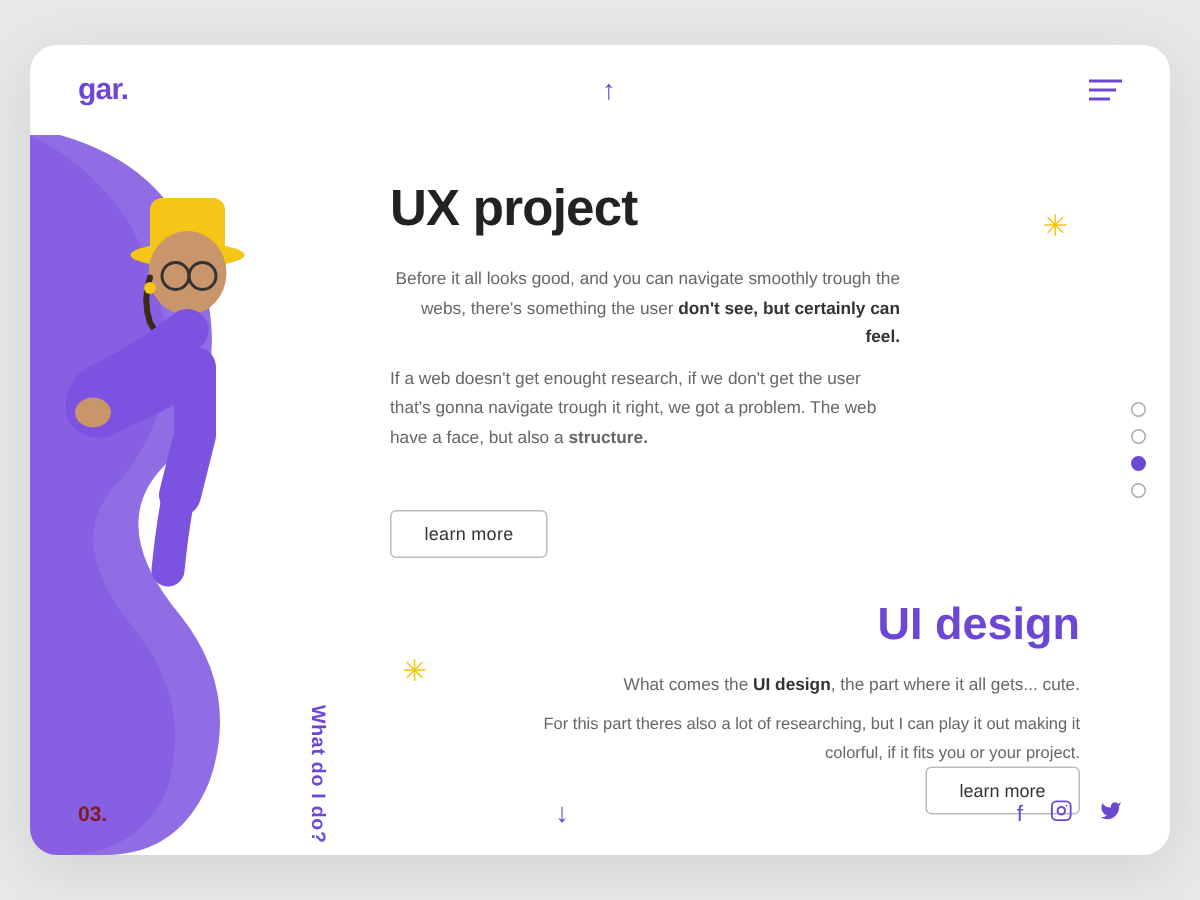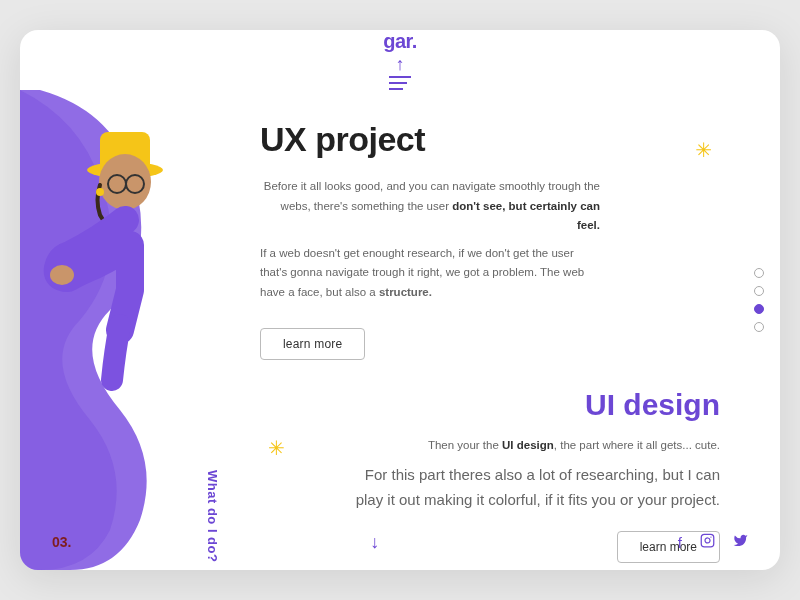--- a/index.html
+++ b/index.html
@@ -23,21 +23,20 @@
     
     .header {
       position: absolute;
       top: 0; left: 0; right: 0;
       height: 60px;
       display: flex;
       align-items: center;
       justify-content: space-between;
       padding: 0 32px;
       z-index: 10;
-      flex-direction: column;
     }
     .logo {
       color: #6c47d4;
       font-size: 20px;
       font-weight: 700;
       letter-spacing: -0.5px;
     }
     .header-arrow {
       color: #6c47d4;
       font-size: 18px;
@@ -121,21 +120,21 @@
       text-align: right;
     }
     .ux-body b {
       font-weight: 700;
       color: #333;
     }
     .ux-body2 {
       font-size: 11.5px;
       color: #666;
       line-height: 1.7;
-      margin-bottom: 26px;
+      margin-bottom: 38px;
     }
     .learn-btn {
       display: inline-block;
       border: 1.5px solid #bbb;
       border-radius: 4px;
       padding: 8px 22px;
       font-size: 12px;
       color: #333;
       background: #fff;
       cursor: pointer;
@@ -158,24 +157,23 @@
       font-size: 11.5px;
       color: #666;
       line-height: 1.7;
       margin-bottom: 6px;
     }
     .ui-body b {
       font-weight: 700;
       color: #333;
     }
     .ui-body2 {
-      font-size: 15px;
+      font-size: 11px;
       color: #666;
       line-height: 1.7;
-      margin-bottom: 18px;
     }
     .learn-btn-right {
       display: inline-block;
       border: 1.5px solid #bbb;
       border-radius: 4px;
       padding: 8px 22px;
       font-size: 12px;
       color: #333;
       background: #fff;
       cursor: pointer;
@@ -324,21 +322,21 @@
       </p>
       <p class="ux-body2">
         <span>If a web doesn't get enought research, if we don't get the user that's gonna navigate trough it right, we got a problem. The web have a face, but also a </span><b>structure.</b>
       </p>
       <button class="learn-btn">learn more</button>
     </div>
 
     <div class="ui-section">
       <h2 class="ui-title">UI design</h2>
       <p class="ui-body">
-        <span>Then your the </span><b>UI design</b><span>, the part where it all gets... cute.</span>
+        <span>What comes the </span><b>UI design</b><span>, the part where it all gets... cute.</span>
       </p>
       <p class="ui-body2">For this part theres also a lot of researching, but I can play it out making it colorful, if it fits you or your project.</p>
       <button class="learn-btn-right">learn more</button>
     </div>
   </div>
 
   <div class="nav-dots">
     <div class="dot"></div>
     <div class="dot"></div>
     <div class="dot active"></div>

